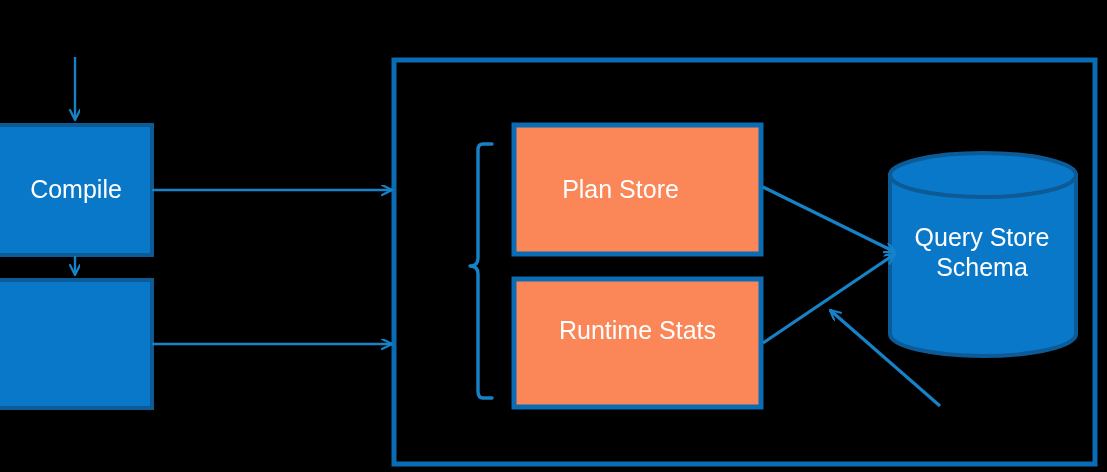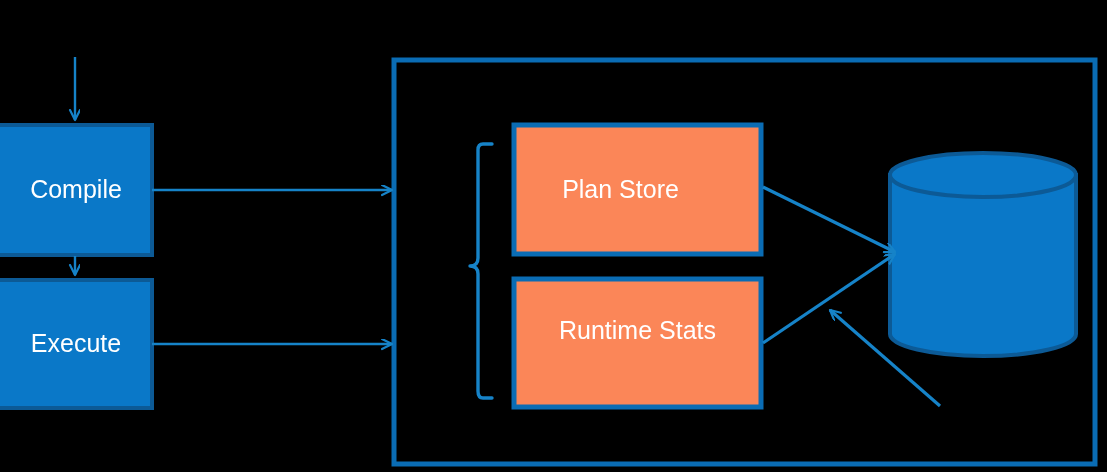--- a/index.html
+++ b/index.html
@@ -93,20 +93,21 @@
 
     <line x1="763" y1="187" x2="895" y2="252" stroke="#1683c8" stroke-width="3.2" marker-end="url(#arrow-open)"></line>
 
     <line x1="763" y1="343" x2="895" y2="254" stroke="#1683c8" stroke-width="3.2" marker-end="url(#arrow-open)"></line>
 
     <line x1="940" y1="406" x2="830" y2="310" stroke="#1683c8" stroke-width="3.2" marker-end="url(#arrow-open)"></line>
   </svg>
 
   <div class="node-label label-compile">Compile</div>
 
-  <div class="node-label label-execute">Execute</div>
 
   <div class="node-label label-plan">Plan Store</div>
 
   <div class="node-label label-runtime">Runtime Stats</div>
 
+  <div class="node-label label-schema">Query Store
+Schema</div>
 
 </div>
 
 </body></html>

